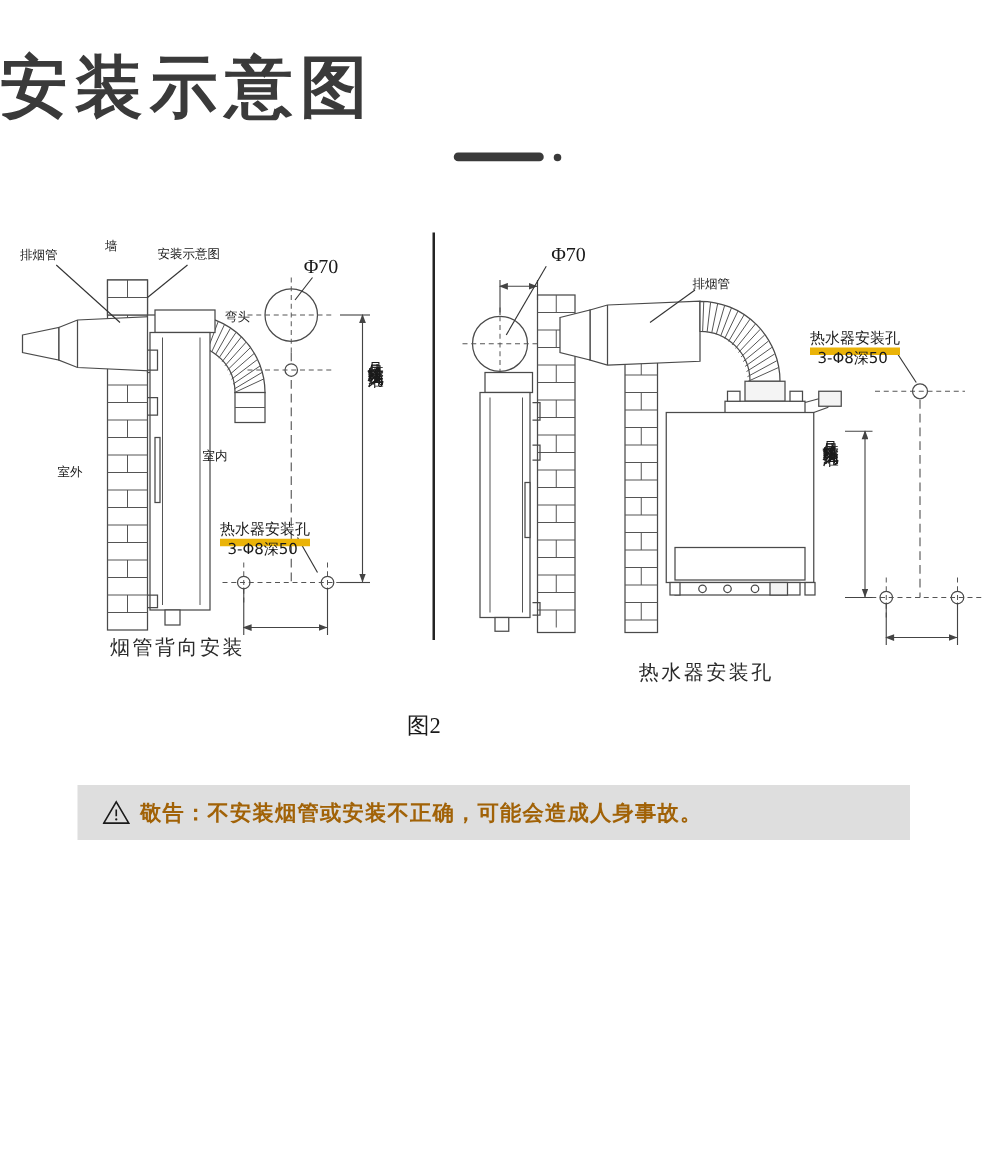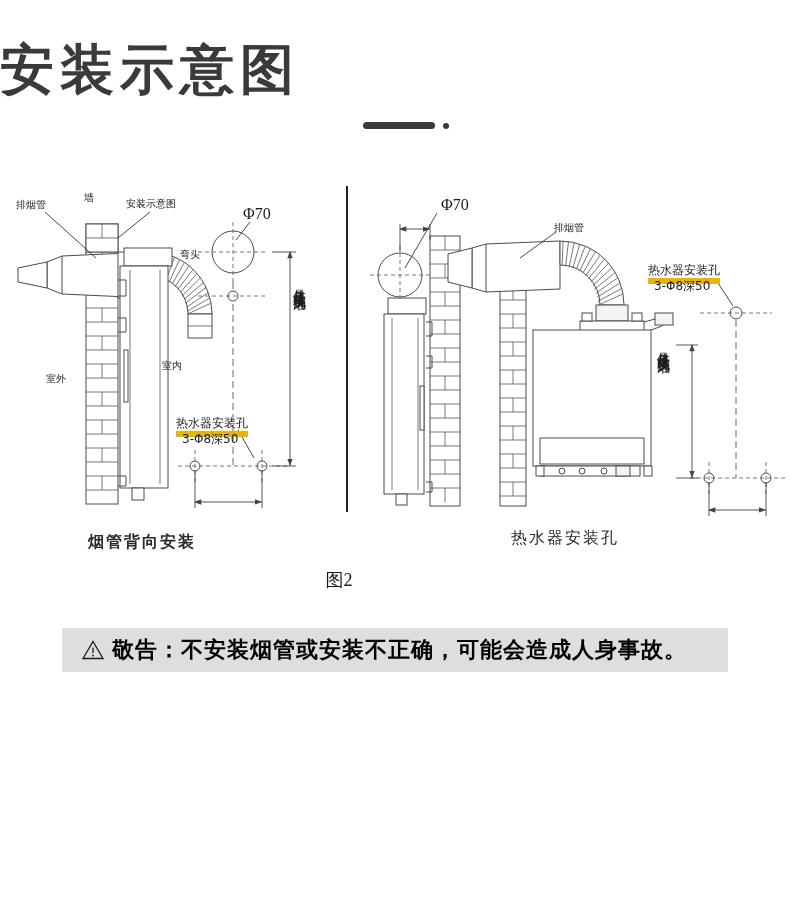--- a/index.html
+++ b/index.html
@@ -35,21 +35,21 @@
   .figlabel{position:absolute;left:0;top:568px;width:678px;text-align:center;font-family:"Liberation Serif",serif;font-size:18px;color:#1a1a1a;}
 
   
   .warn{
     position:absolute;left:62px;top:628px;width:666px;height:44px;
     background:#dedede;display:flex;align-items:center;
   }
   .warn-icon{margin-left:20px;margin-right:8px;width:22px;height:20px;}
   .warn-text{
     font-family:"DejaVu Sans","Liberation Serif",serif;
-    font-weight:bold;font-size:22px;letter-spacing:1px;color:#000000;
+    font-weight:bold;font-size:17px;letter-spacing:1px;color:#a16207;
   }
 </style>
 </head>
 <body>
 
 <div id="page">
 
   <div class="title">安装示意图</div>
   <div class="title-rule"></div>
   <div class="title-dot"></div>
@@ -372,21 +372,21 @@
   <div class="lbl lbl-sm under" style="left:176px;top:416px;">热水器安装孔</div>
   <div class="lbl lbl-sm" style="left:182px;top:432px;">3-Φ8深50</div>
   <div class="vtext" style="left:292px;top:279px;height:160px;">具体尺寸以实机为准</div>
 
   <div class="lbl lbl-num" style="left:441px;top:196px;">Φ70</div>
   <div class="lbl lbl-cn" style="left:554px;top:220px;">排烟管</div>
   <div class="lbl lbl-sm under" style="left:648px;top:263px;">热水器安装孔</div>
   <div class="lbl lbl-sm" style="left:654px;top:279px;">3-Φ8深50</div>
   <div class="vtext" style="left:656px;top:342px;height:136px;">具体尺寸以实机为准</div>
 
-  <div class="caption" style="left:88px;top:532px;font-weight:bold;">烟管背向安装</div>
+  <div class="caption" style="left:88px;top:508px;">烟管背向安装</div>
   <div class="caption" style="left:511px;top:528px;">热水器安装孔</div>
 
   <div class="figlabel">图2</div>
 
   <div class="warn">
     <svg class="warn-icon" viewBox="0 0 22 20">
       <path d="M11,1.5 L21,18.5 L1,18.5 Z" fill="none" stroke="#1b1b1b" stroke-width="1.3"></path>
       <line x1="11" y1="7.5" x2="11" y2="13" stroke="#1b1b1b" stroke-width="1.3"></line>
       <circle cx="11" cy="15.5" r="0.9" fill="#1b1b1b"></circle>
     </svg>

